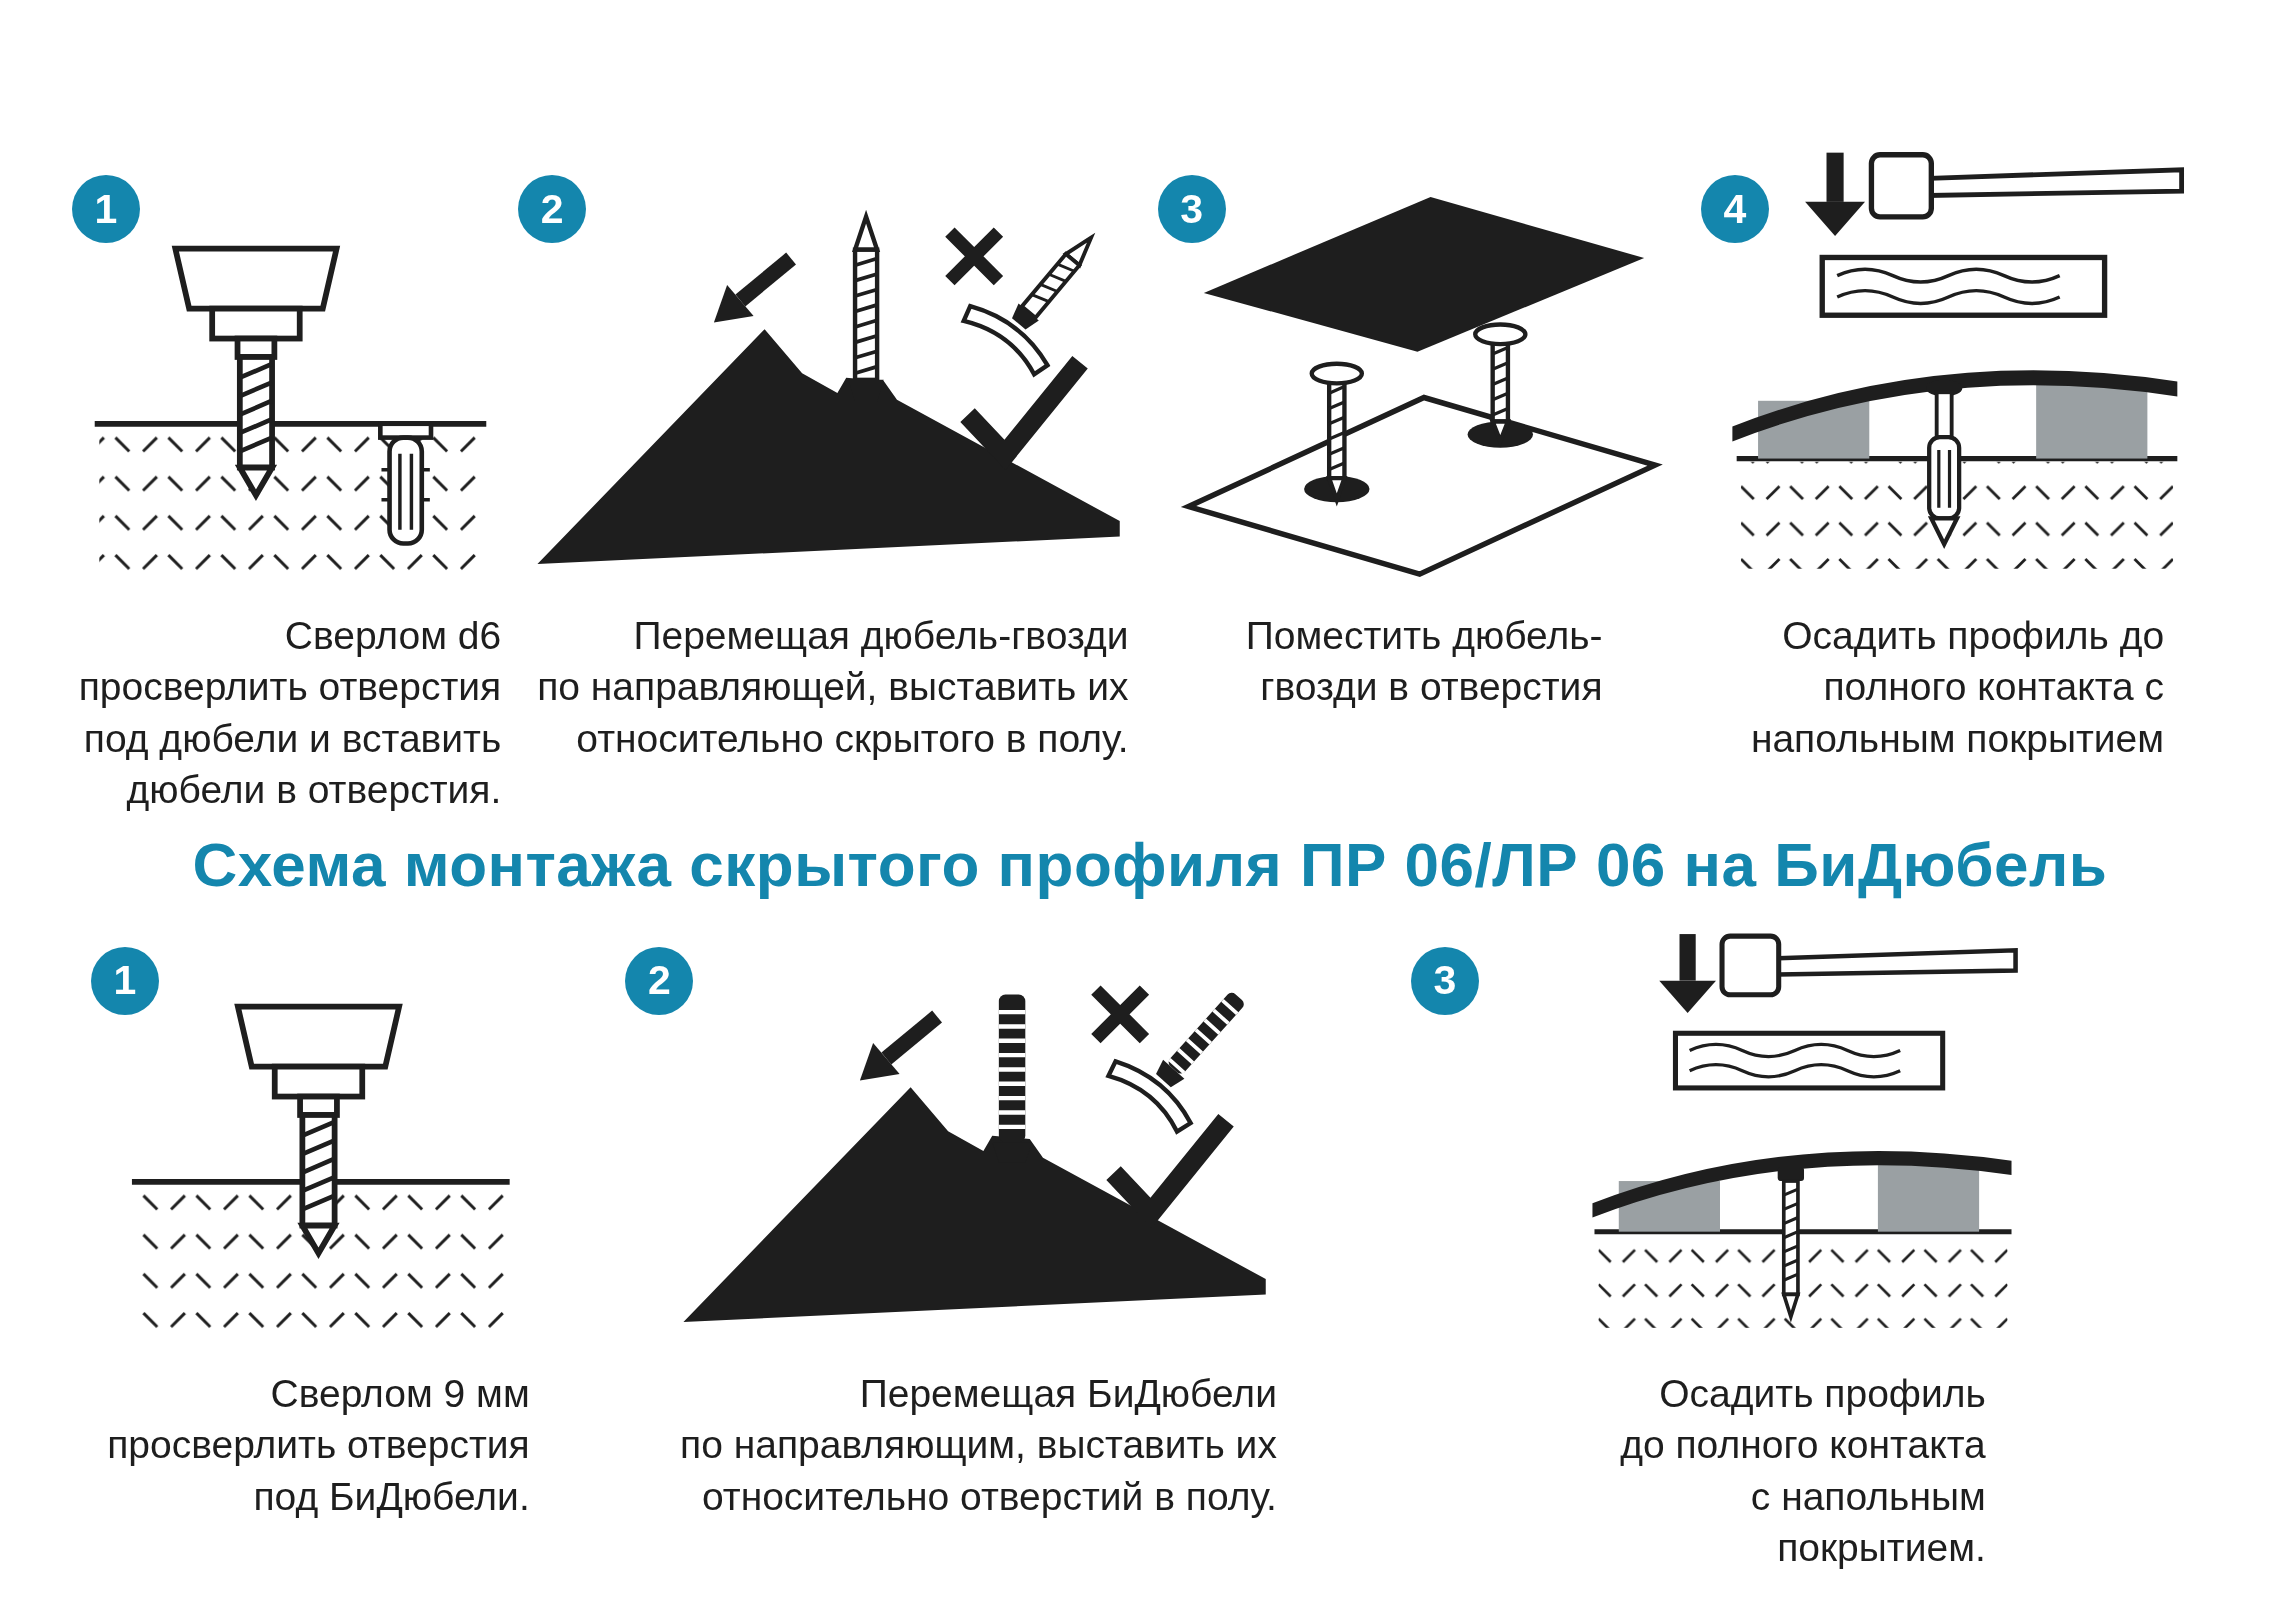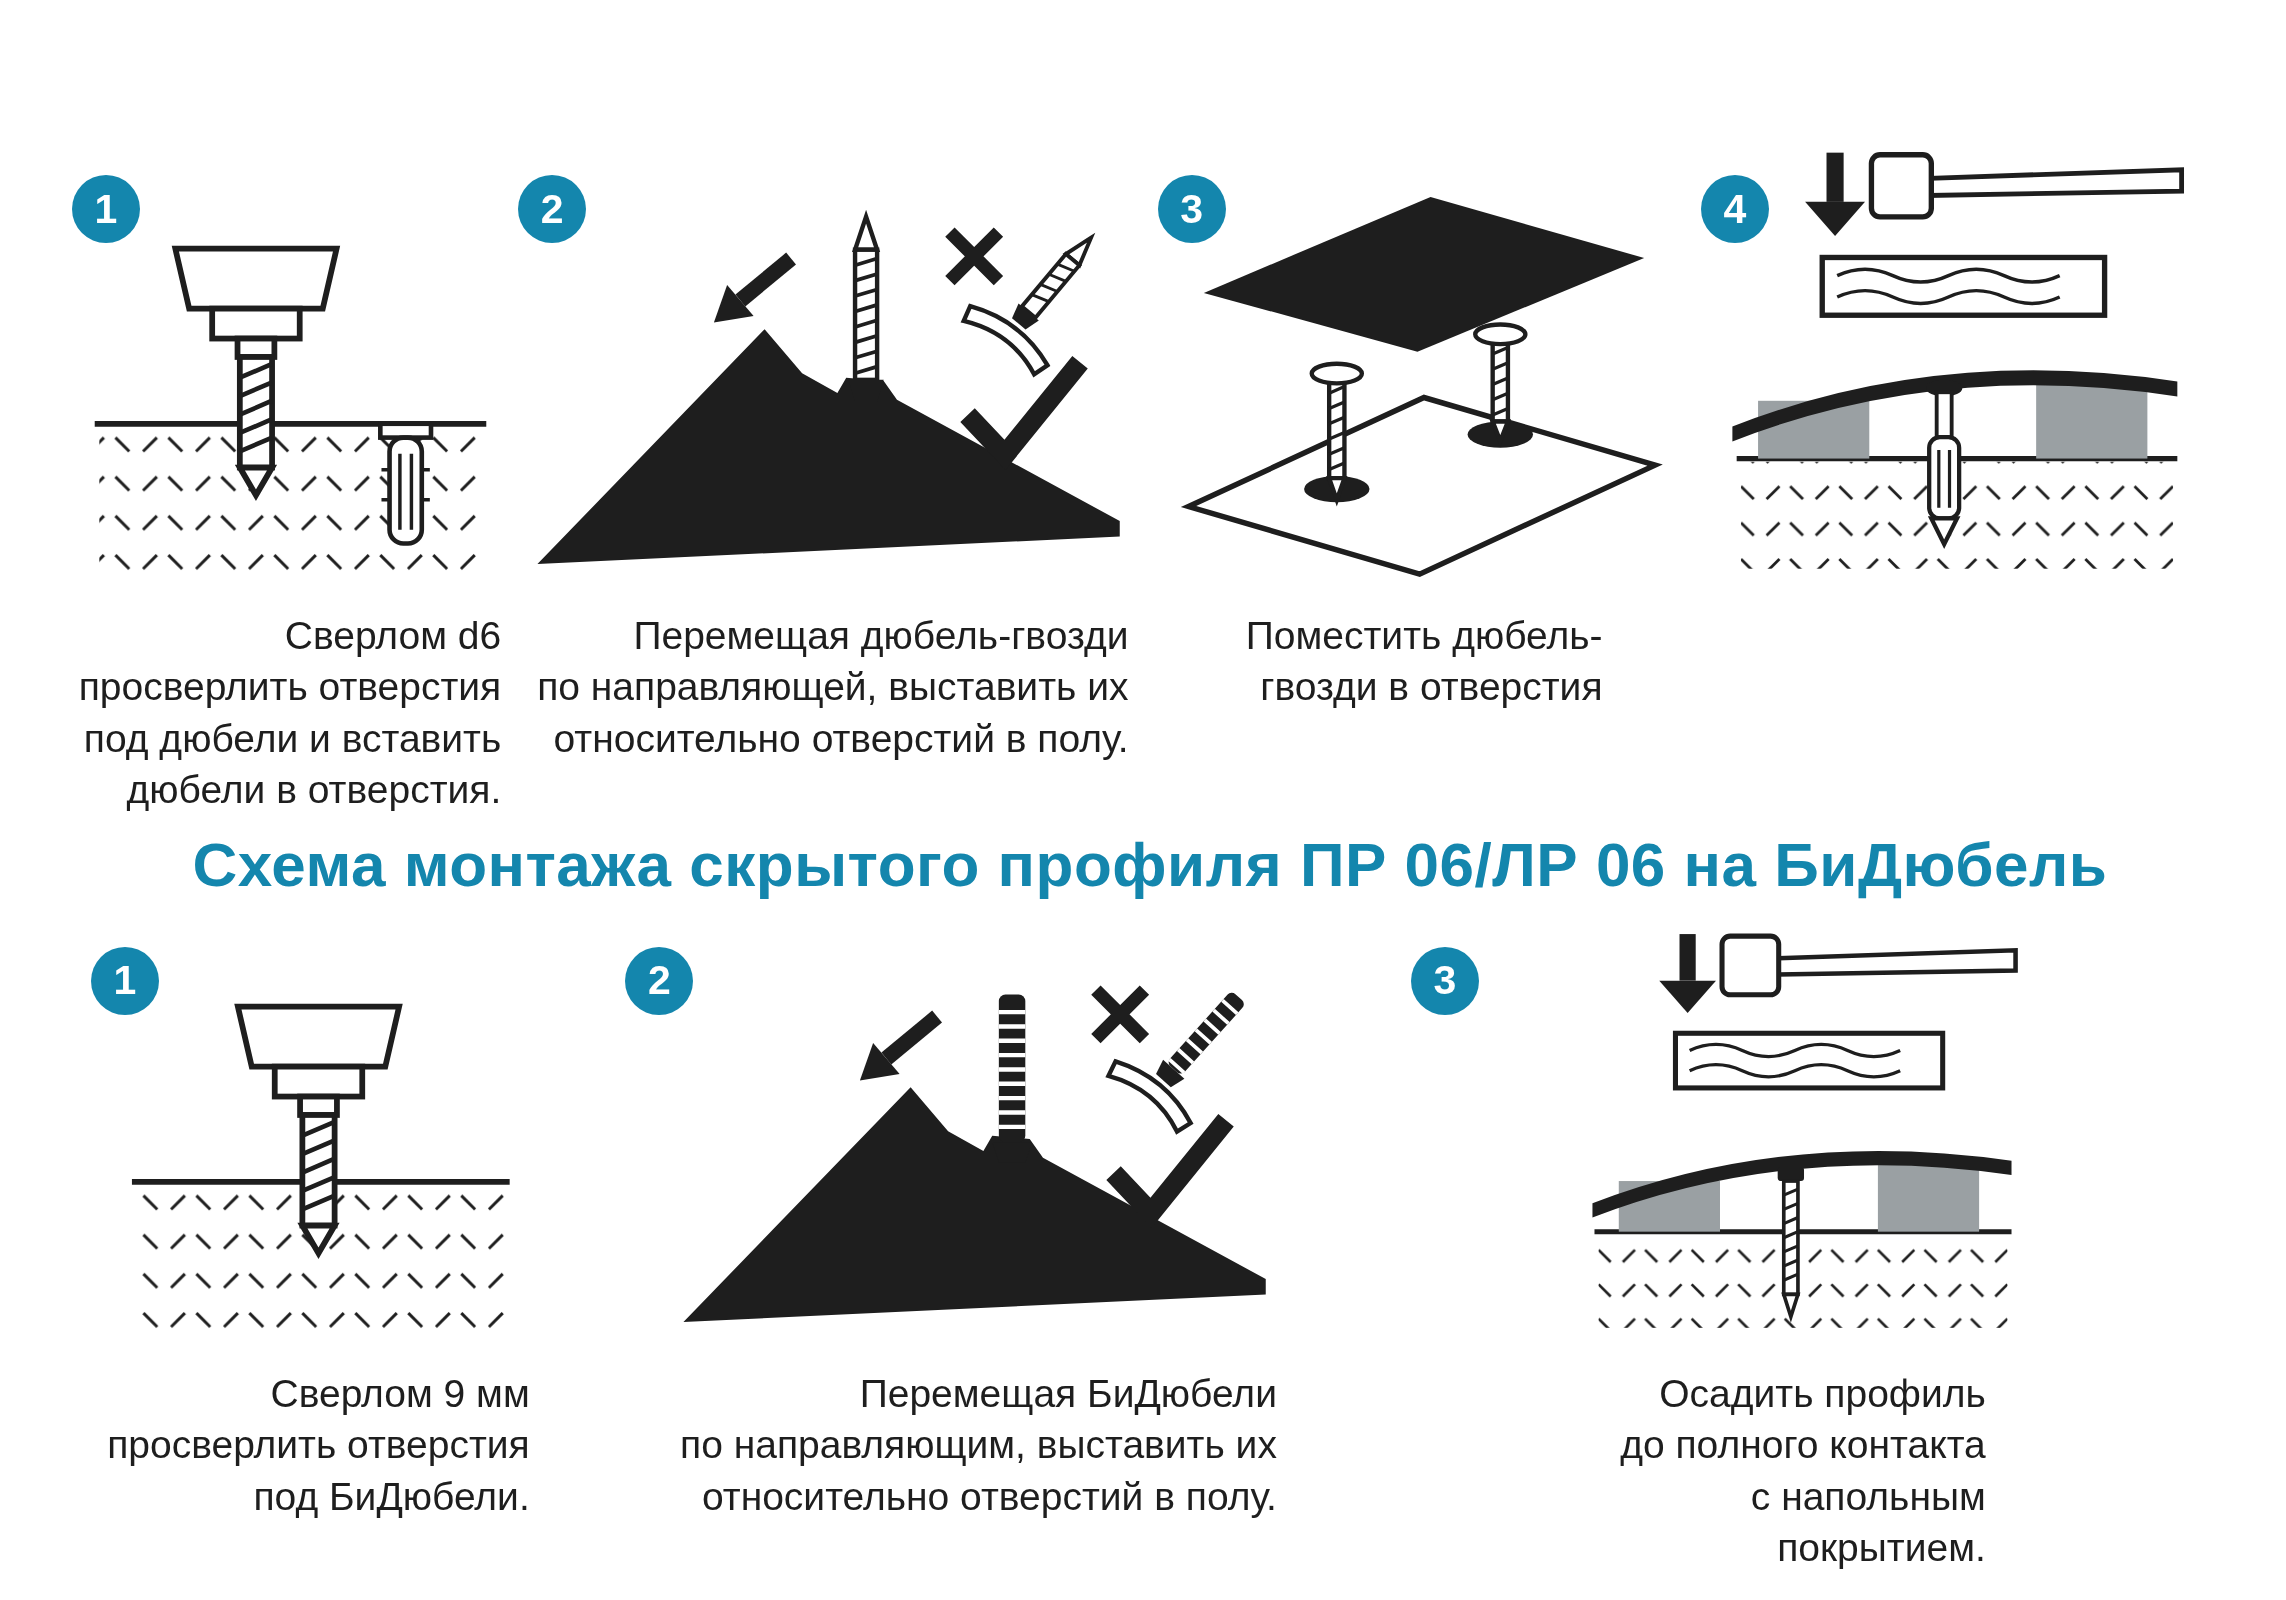--- a/index.html
+++ b/index.html
@@ -88,21 +88,21 @@
             <rect x="-8" y="-30" width="16" height="62" fill="#fff" stroke="#1e1e1e" stroke-width="3.5"></rect>
             <path class="ln" d="M-8 -18 L8 -23 M-8 -6 L8 -11 M-8 6 L8 1 M-8 18 L8 13" stroke-width="2.6"></path>
             <polygon points="-12,32 12,32 8,46 -8,46" fill="#1e1e1e"></polygon>
             <path d="M-44,62 Q0,42 44,58 L40,72 Q0,56 -40,76 Z" fill="#fff" stroke="#1e1e1e" stroke-width="4"></path>
           </g>
           <path d="M402 196 L436 232 L504 148" stroke="#1e1e1e" stroke-width="18" fill="none"></path>
         </svg>
       </div>
       <div class="caption">Перемещая дюбель-гвозди
 по направляющей, выставить их
-относительно отверстий в полу.</div>
+относительно скрытого в полу.</div>
     </div>
 
     <div class="step s3">
       <div class="badge">3</div>
       <div class="illu">
         <svg width="502" height="436" viewBox="0 0 460 400">
           <polygon points="14,328 230,228 442,290 226,390" fill="#fff" stroke="#1e1e1e" stroke-width="5"></polygon>
           <ellipse cx="150" cy="312" rx="30" ry="12" fill="#1e1e1e"></ellipse>
           <ellipse cx="300" cy="262" rx="30" ry="12" fill="#1e1e1e"></ellipse>
           <g>
@@ -154,20 +154,23 @@
           <path d="M20 262 Q214 186 436 220 L436 234 Q214 200 20 276 Z" fill="#1e1e1e"></path>
           <g>
             <ellipse cx="218" cy="226" rx="17" ry="8" fill="#1e1e1e"></ellipse>
             <rect x="211" y="230" width="14" height="42" fill="#fff" stroke="#1e1e1e" stroke-width="3.6"></rect>
             <rect x="204" y="272" width="28" height="76" rx="10" fill="#fff" stroke="#1e1e1e" stroke-width="4"></rect>
             <path class="ln" d="M213 284 v54 M223 284 v54" stroke-width="3"></path>
             <polygon points="206,348 230,348 218,372" fill="#fff" stroke="#1e1e1e" stroke-width="4"></polygon>
           </g>
         </svg>
       </div>
+      <div class="caption">Осадить профиль до
+полного контакта с
+напольным покрытием</div>
     </div>
 
   </div>
 
   <div class="section-title" style="margin-top:13.5px;padding-left:14px;">Схема монтажа скрытого профиля ПР 06/ЛР 06 на БиДюбель</div>
 
   <div class="row row2">
 
     <div class="step s1">
       <div class="badge">1</div>

